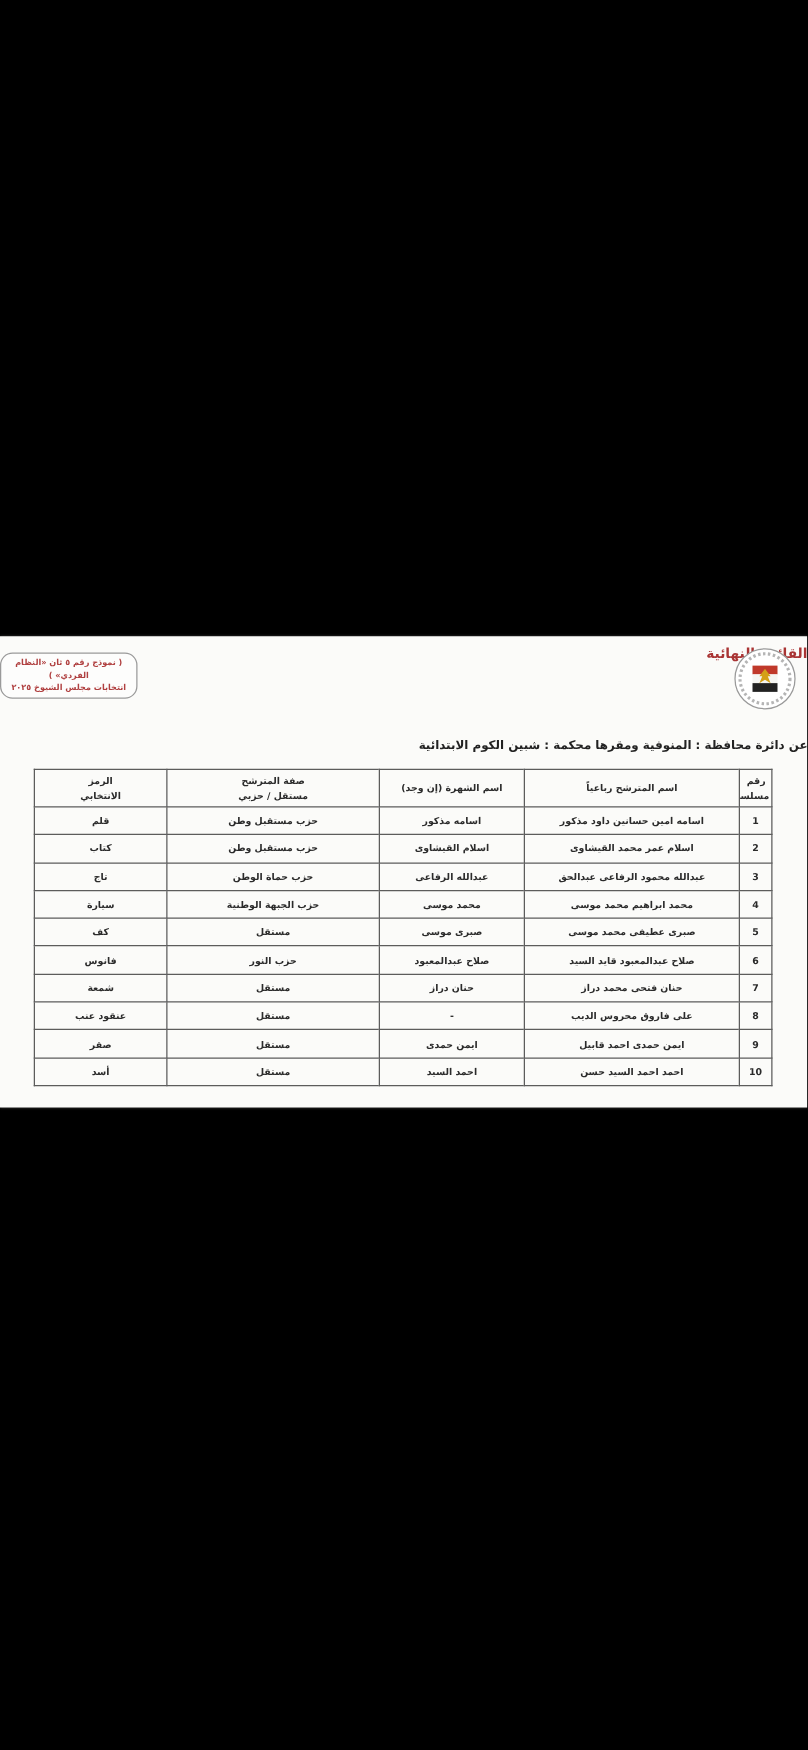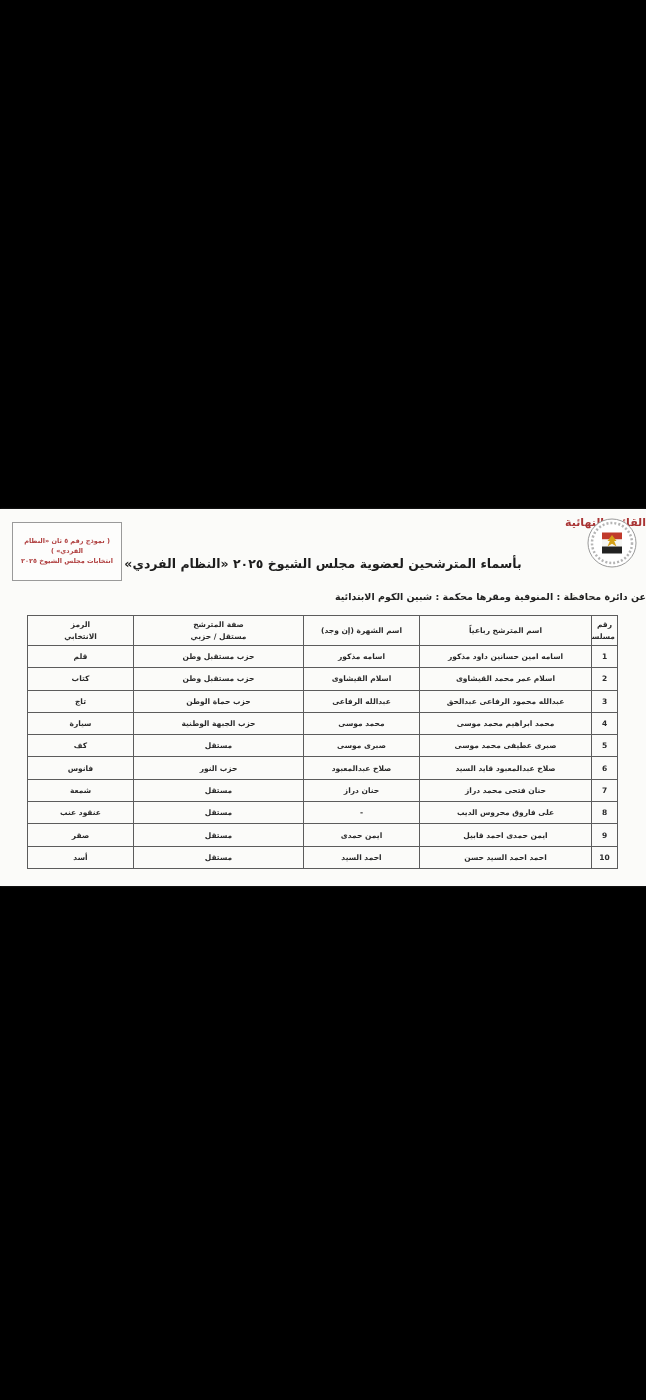--- a/index.html
+++ b/index.html
@@ -2,22 +2,22 @@
 <html lang="ar"><head>
 <meta charset="utf-8">
 <style>
   html,body{margin:0;padding:0;background:#000;}
   .frame{position:relative;width:646px;height:1400px;background:#000;overflow:hidden;
          font-family:"DejaVu Sans",sans-serif;}
   .document{position:absolute;top:509px;left:0;width:646px;height:377px;
             background:#fbfbf9;direction:rtl;box-shadow:0 0 2px #333;}
   .doc-title{position:absolute;top:7px;left:0;width:100%;text-align:right;
              font-size:11px;font-weight:bold;color:#a93434;letter-spacing:.5px;}
-  .stamp-box{position:absolute;top:13px;left:12px;width:104px;border:1px solid #9a9a9a;
-             border-radius:0;padding:14px 2px;text-align:center;color:#b04040;
+  .stamp-box{position:absolute;top:13px;left:0;width:104px;border:1px solid #9a9a9a;
+             border-radius:10px;padding:3px 2px;text-align:center;color:#b04040;
              font-size:6.5px;font-weight:bold;line-height:1.5;background:#fdfdfc;}
   .logo{position:absolute;top:9px;right:9px;width:50px;height:50px;}
   .heading{position:absolute;top:47px;left:0;width:100%;text-align:center;
            font-size:12.5px;font-weight:bold;color:#1d1d1d;}
   .subheading{position:absolute;top:82px;left:0;width:100%;text-align:right;
               font-size:9.5px;font-weight:bold;color:#222;}
   table.cand{position:absolute;top:106px;right:28px;width:590px;border-collapse:collapse;
              table-layout:fixed;direction:rtl;}
   table.cand th,table.cand td{border:1px solid #5c5c5c;text-align:center;vertical-align:middle;
              color:#2b2b2b;font-weight:bold;padding:0 2px;overflow:hidden;}
@@ -44,21 +44,20 @@
       <svg width="50" height="50" viewBox="0 0 50 50" data-name="nea-seal-icon">
         <circle cx="25" cy="25" r="24" fill="#ffffff" stroke="#9a9a9a" stroke-width="1"></circle>
         <circle cx="25" cy="25" r="20" fill="none" stroke="#b5b5b5" stroke-width="2.5" stroke-dasharray="2,2"></circle>
         <rect x="15" y="14.5" width="20" height="7" fill="#c0392b" data-name="flag-red-band"></rect>
         <rect x="15" y="21.5" width="20" height="7" fill="#f5f5f2" data-name="flag-white-band"></rect>
         <rect x="15" y="28.5" width="20" height="7" fill="#222222" data-name="flag-black-band"></rect>
         <path d="M25 17 L29.5 23 L27.2 23 L29.5 28.5 L25 25.8 L20.5 28.5 L22.8 23 L20.5 23 Z" fill="#d4a017" data-name="egypt-eagle-icon"></path>
       </svg>
     </div>
 
-    <div class="heading" data-name="candidates-list-heading">بأسماء المترشحين لعضوية مجلس الشيوخ ٢٠٢٥ «النظام الفردي»</div>
 
     <div class="subheading" data-name="district-court-line">عن دائرة محافظة :   المنوفية    ومقرها محكمة :   شبين الكوم   الابتدائية</div>
 
     <table class="cand" data-name="candidates-table">
       <colgroup>
         <col class="c-serial">
           <col class="c-name">
           <col class="c-fame">
           <col class="c-party">
           <col class="c-symbol">

